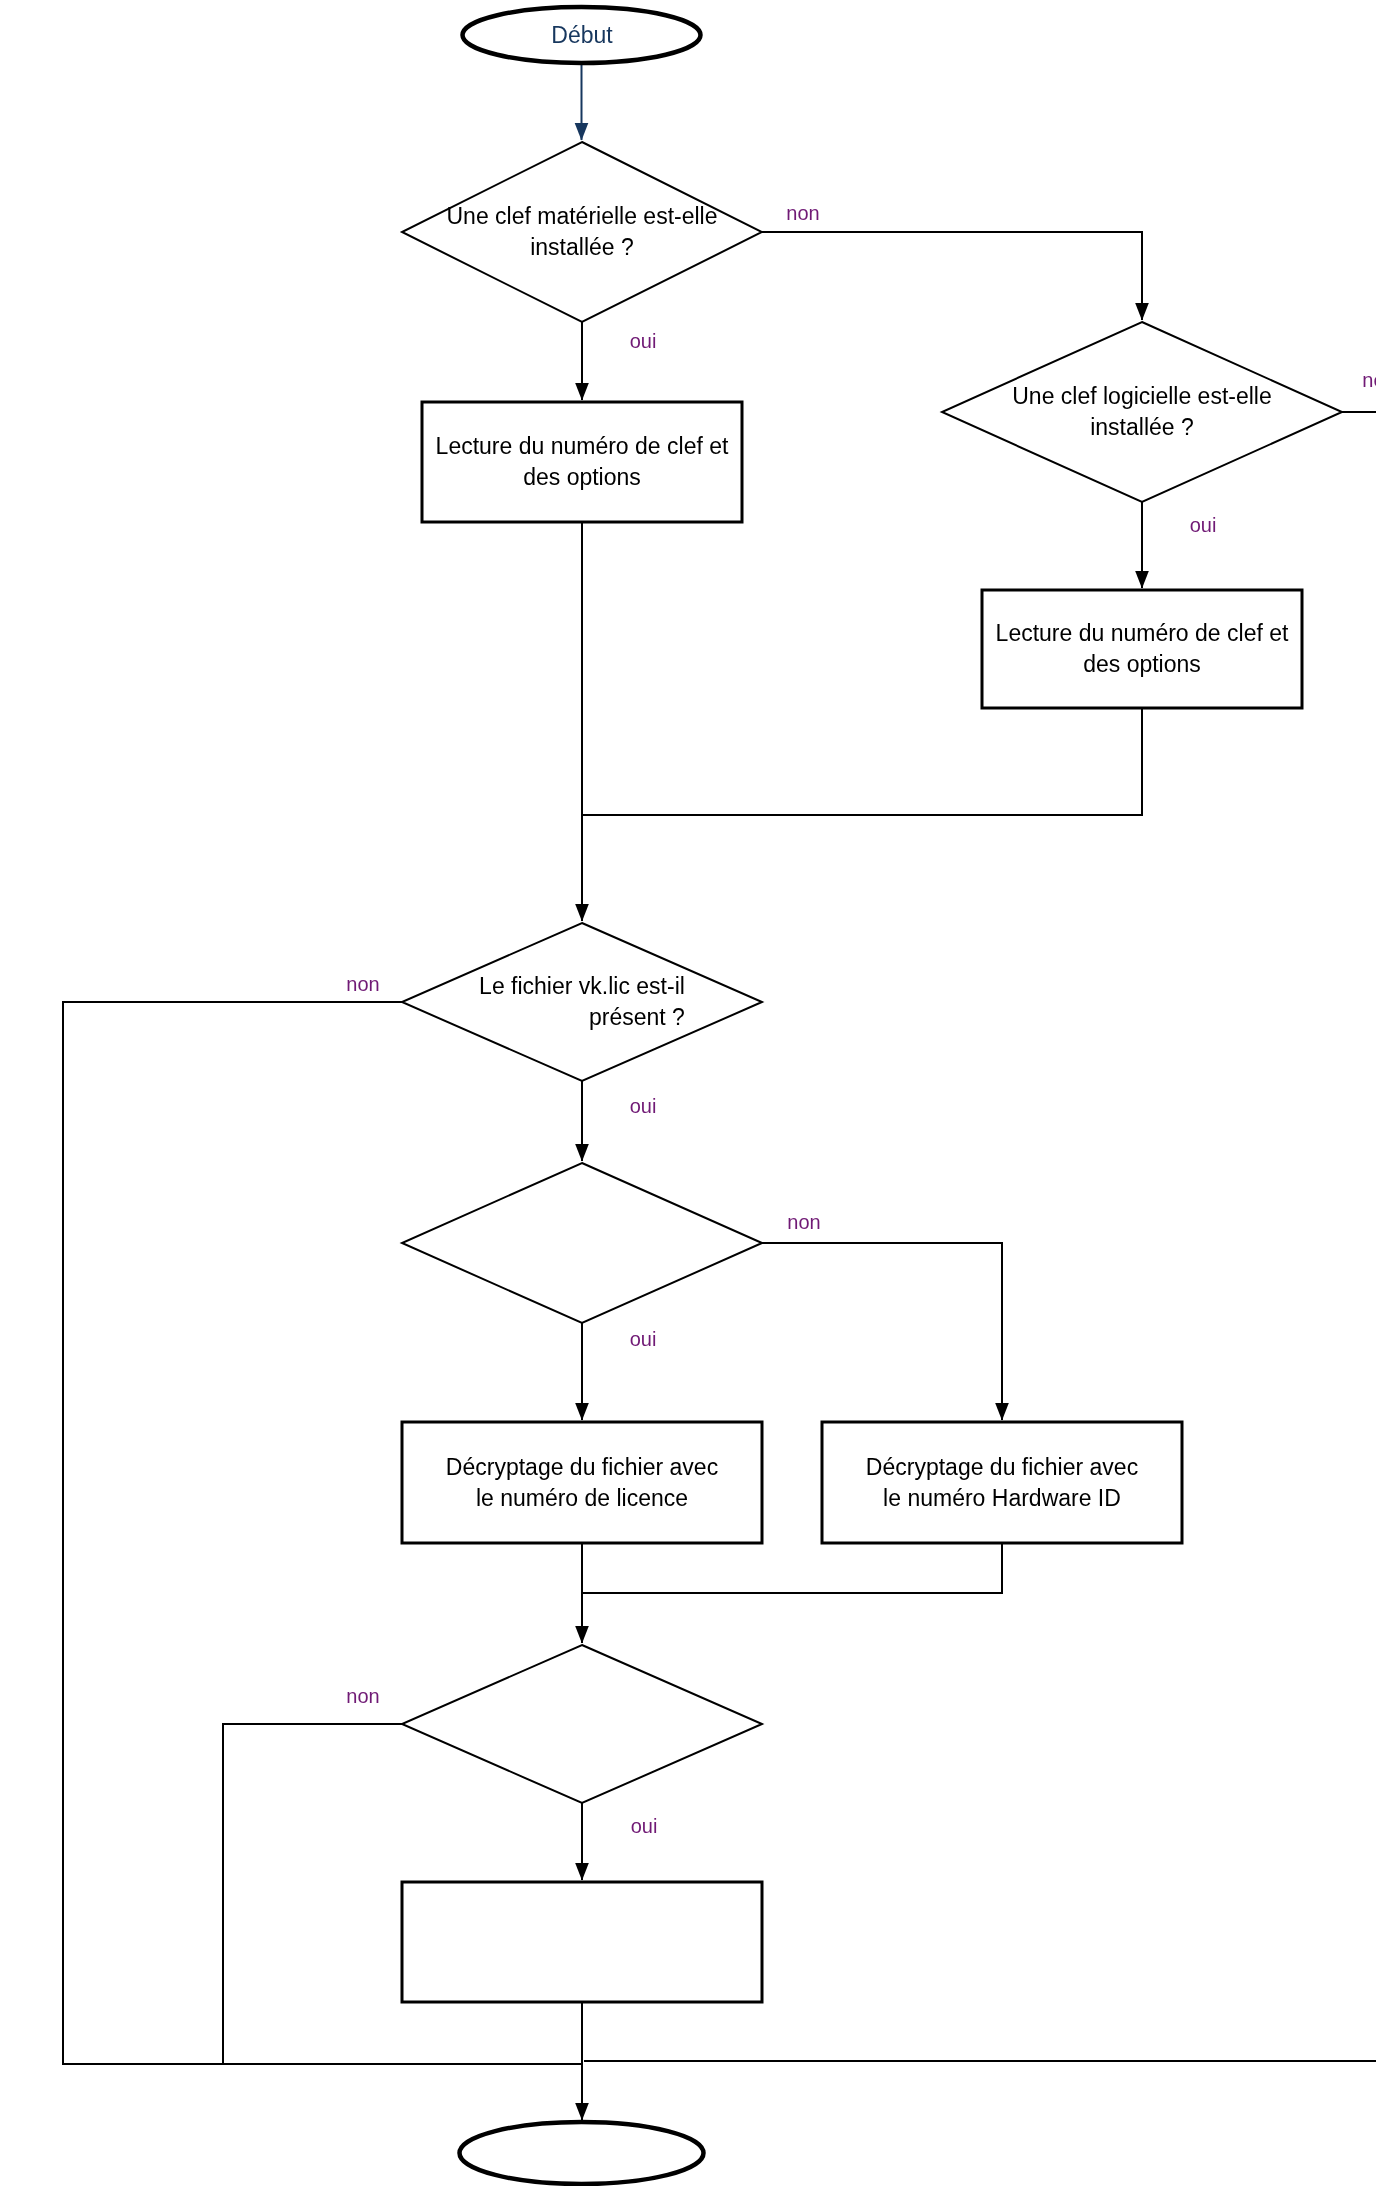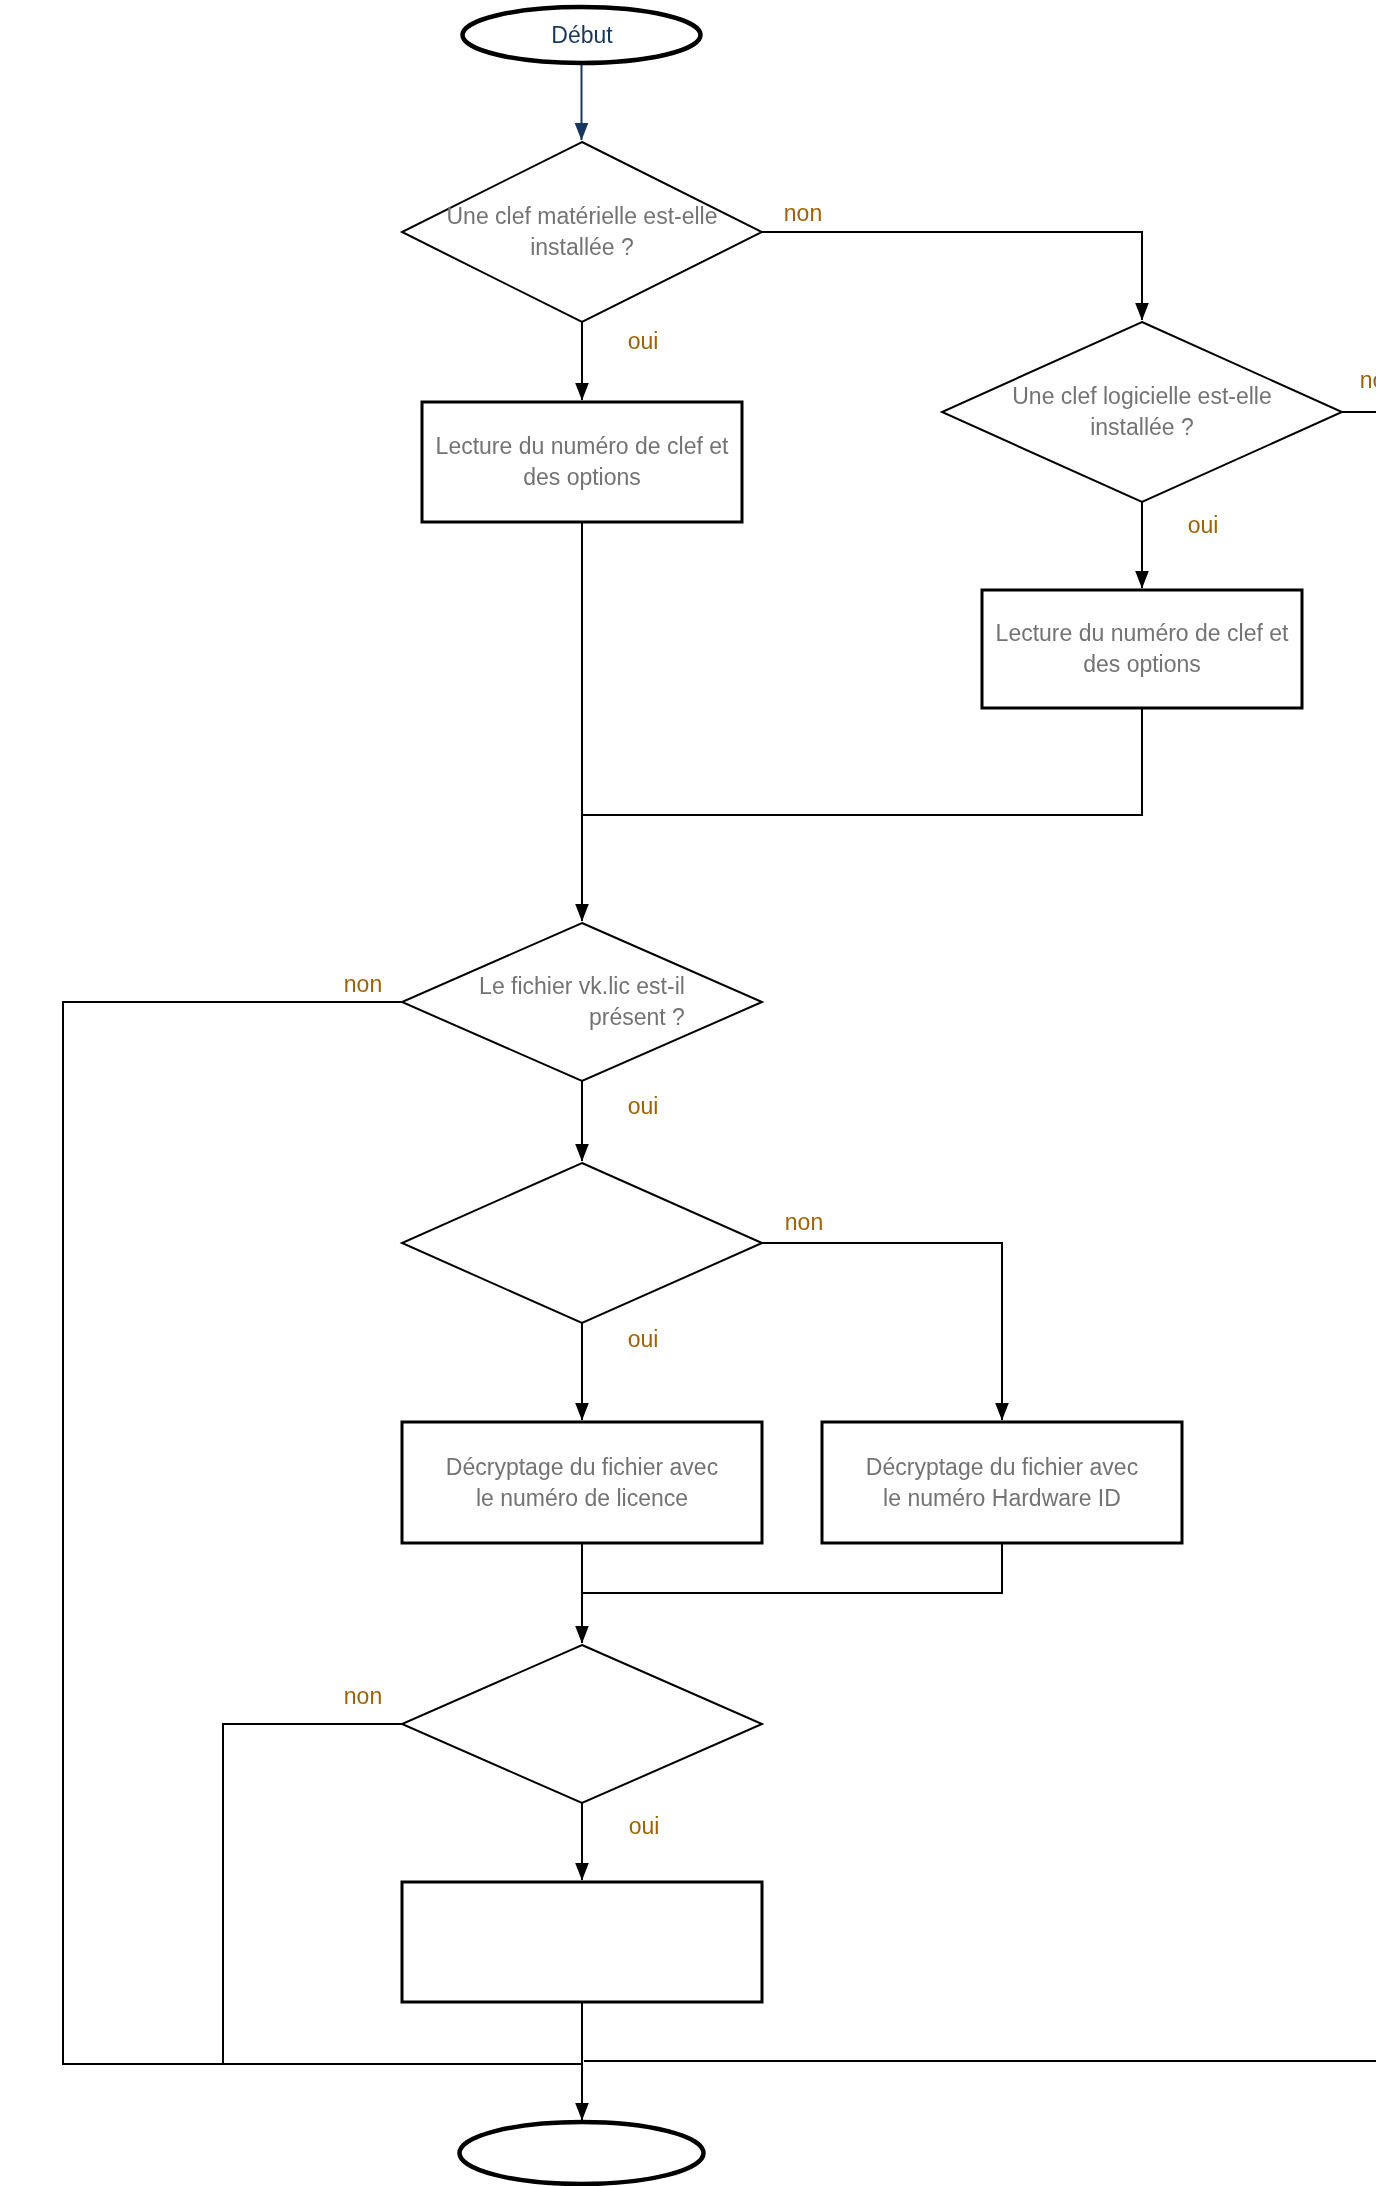--- a/index.html
+++ b/index.html
@@ -22,33 +22,33 @@
     top: 0;
   }
   .node-label {
     position: absolute;
     display: flex;
     align-items: center;
     justify-content: center;
     text-align: center;
     font-size: 23px;
     line-height: 31px;
-    color: #737373;
+    color: #000000;
     white-space: pre-line;
     pointer-events: none;
   }
   .terminator-label {
     color: #17375E;
   }
   .edge-label {
     position: absolute;
     transform: translate(-50%, -50%);
-    font-size: 23px;
+    font-size: 20px;
     line-height: 26px;
-    color: #a16207;
+    color: #701a75;
     white-space: nowrap;
     pointer-events: none;
   }
 </style>
 </head>
 <body>
 
 <div class="canvas">
 
   <svg width="1376" height="2186" viewBox="0 0 1376 2186">

